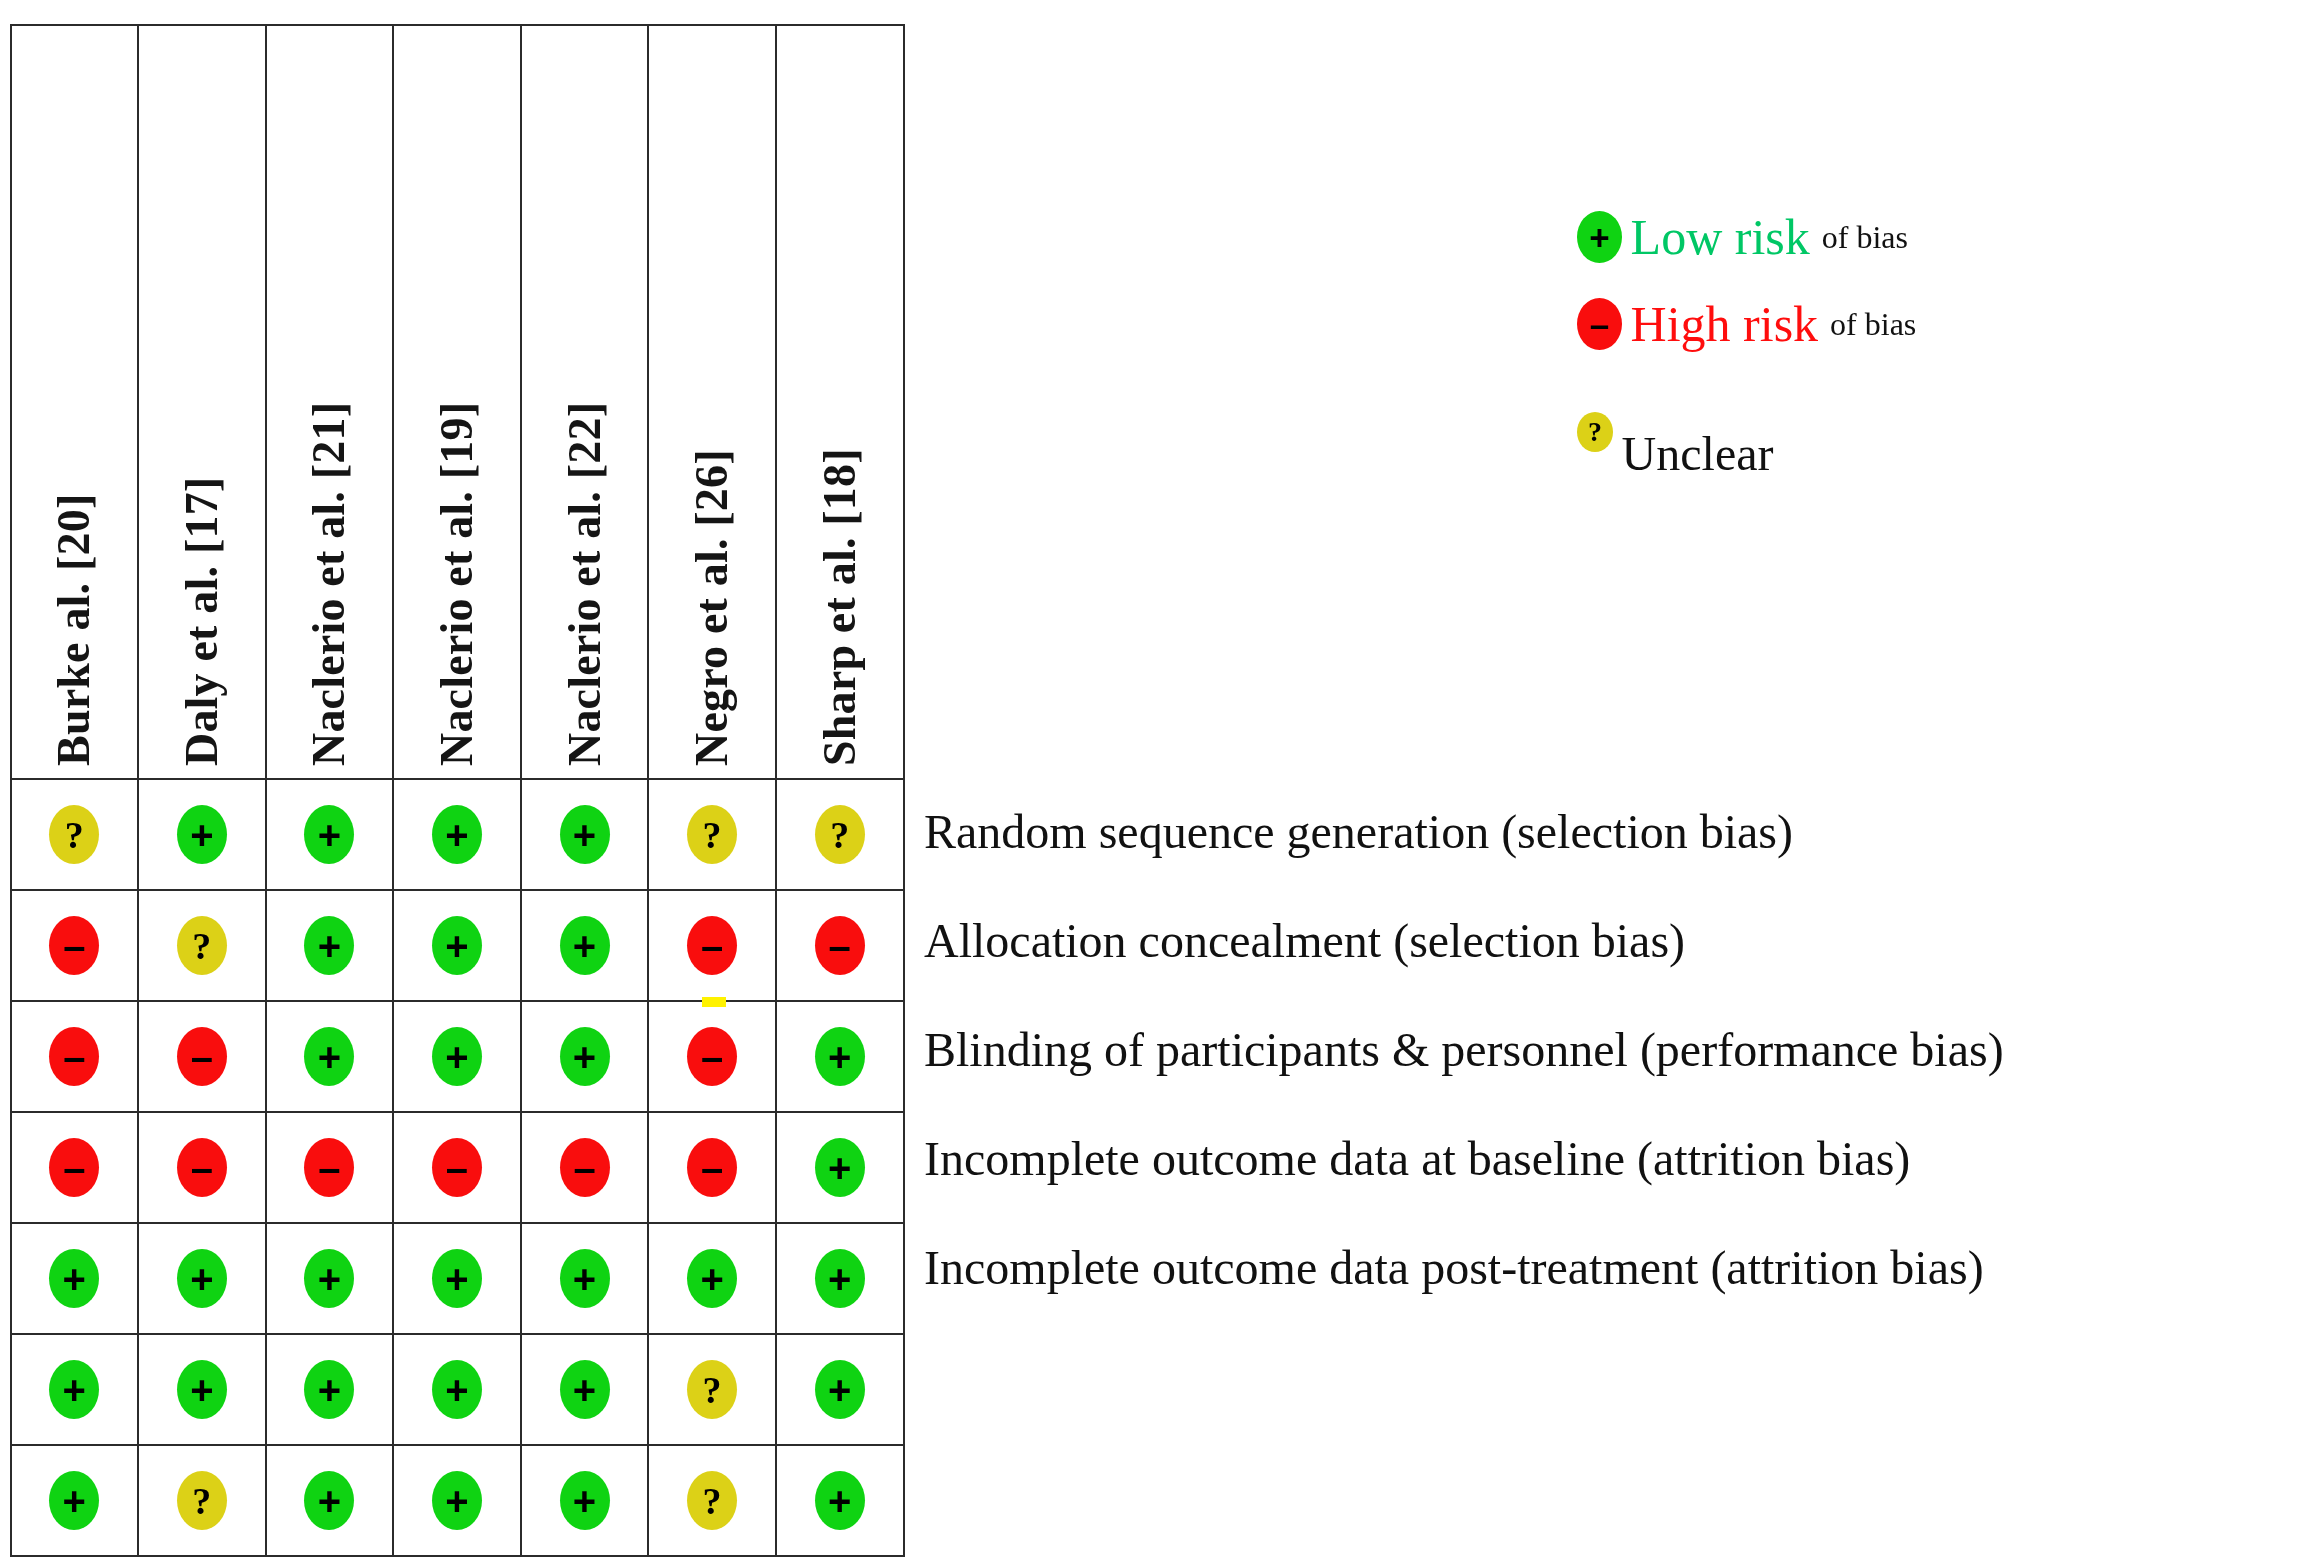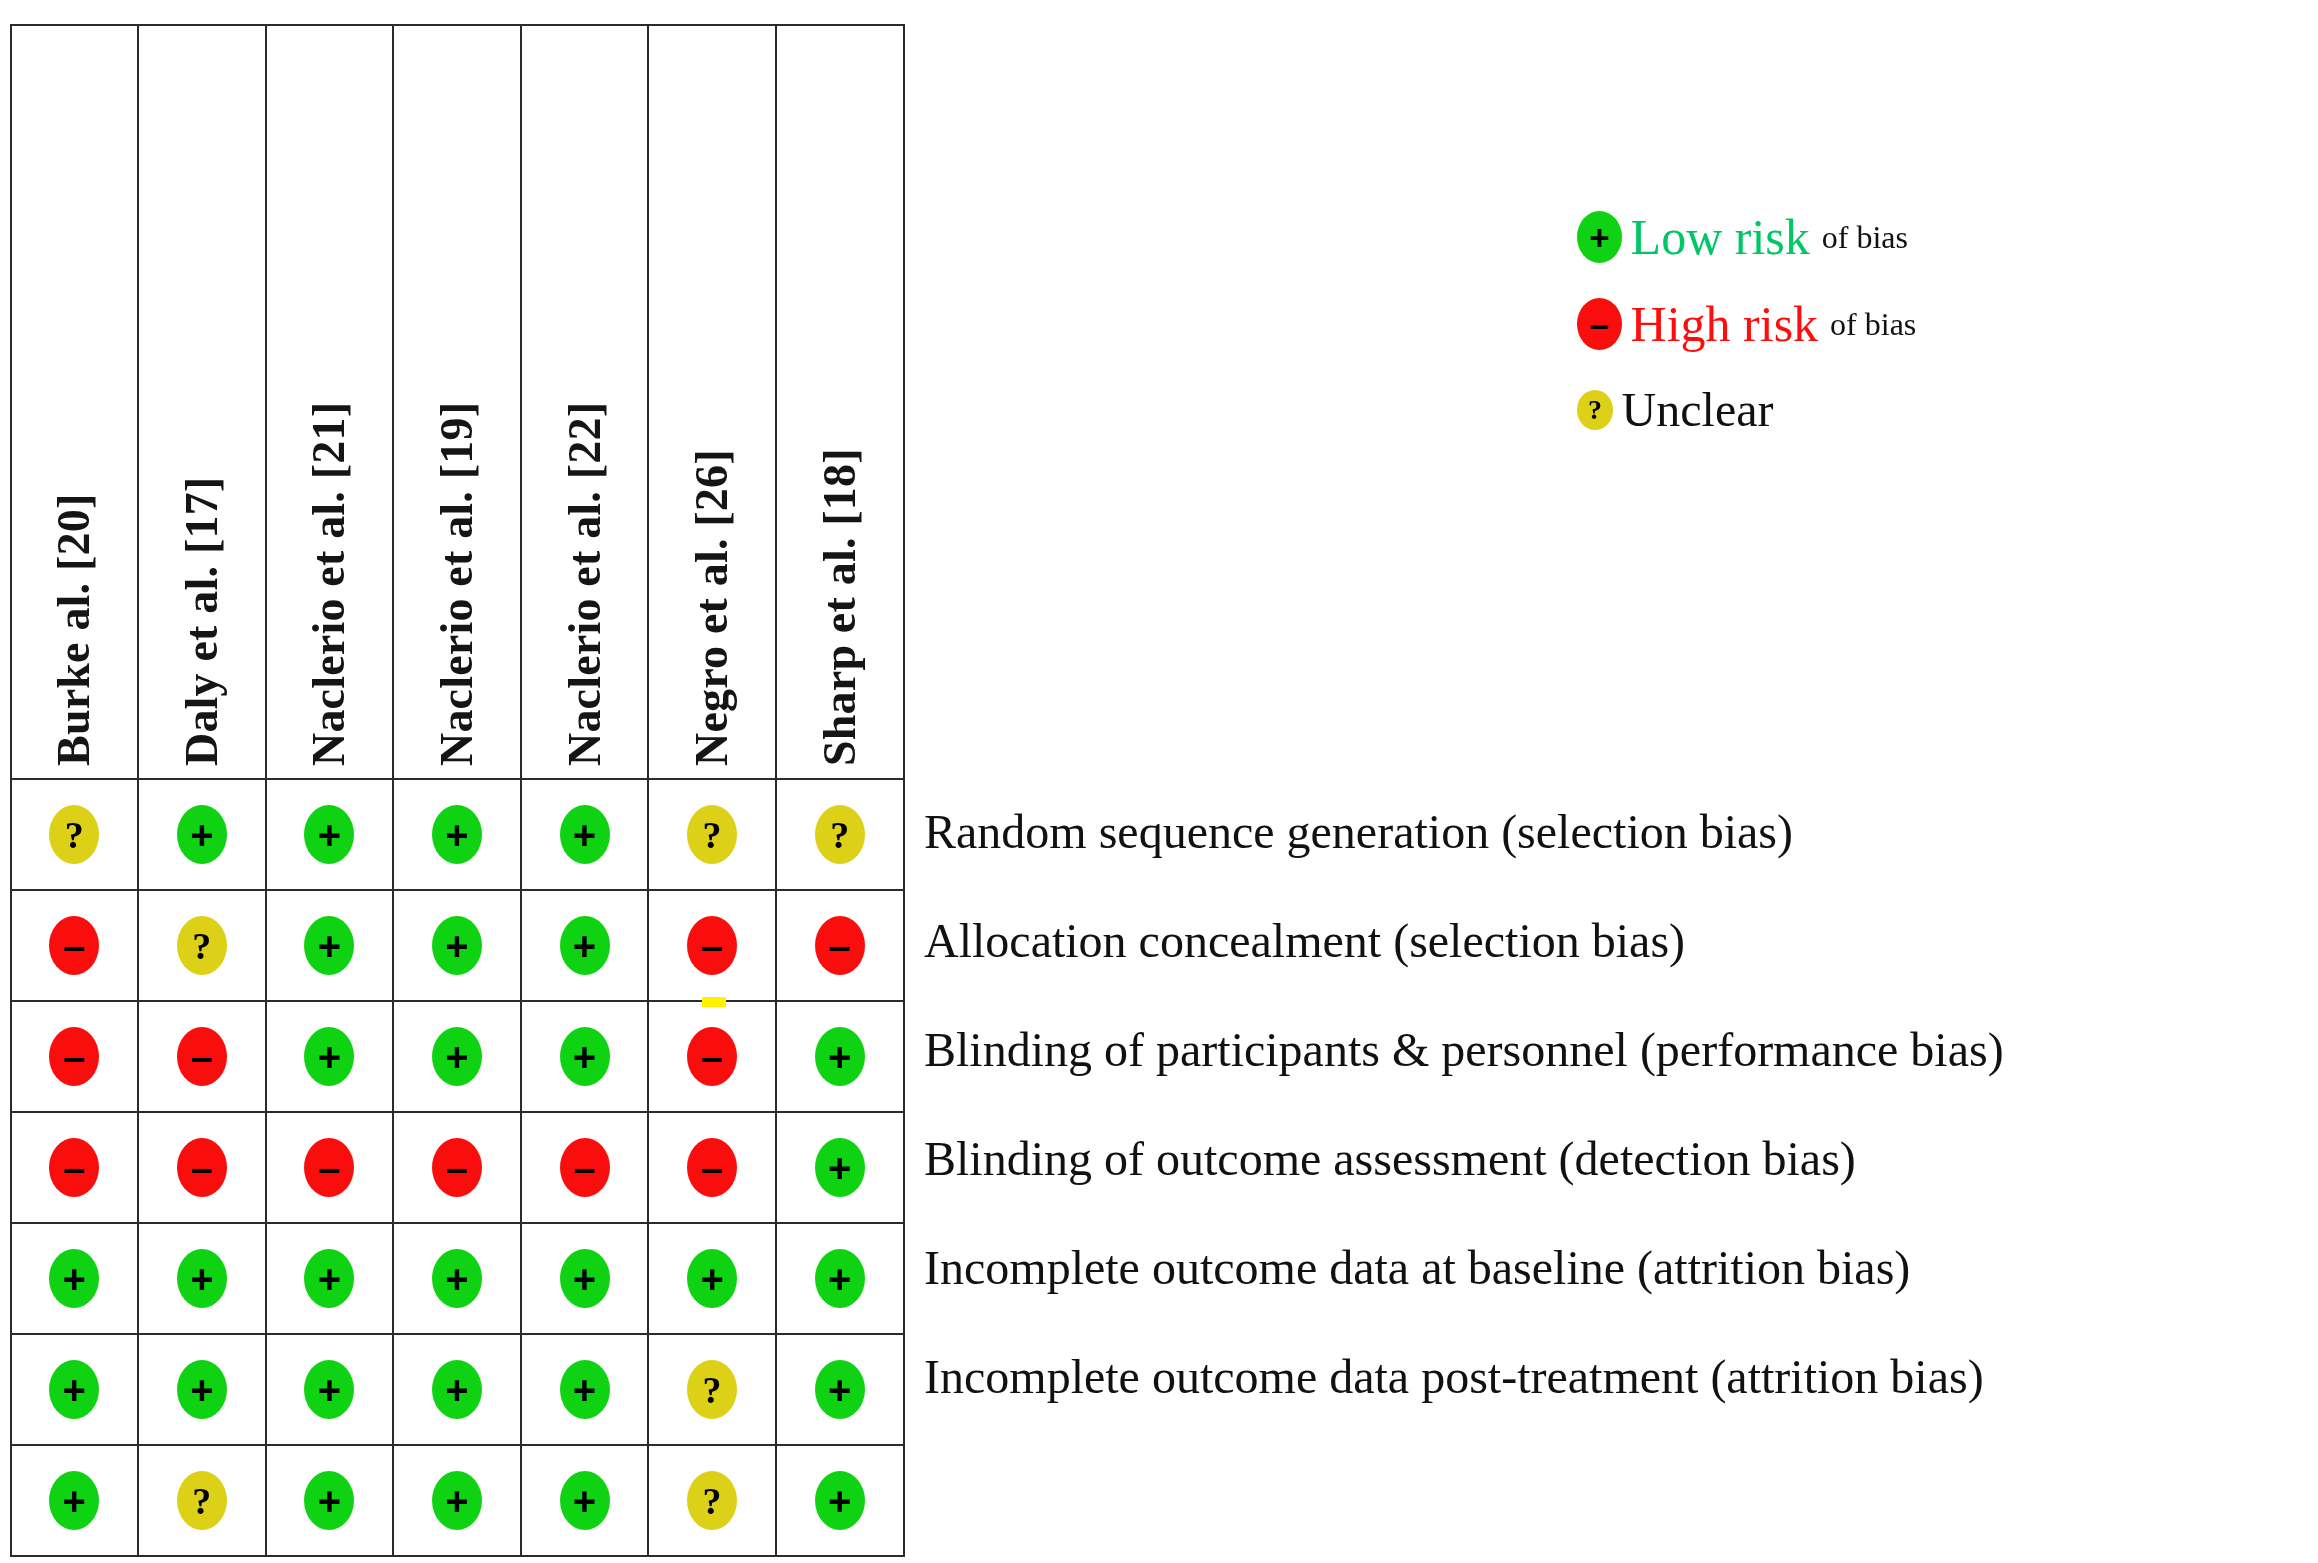--- a/index.html
+++ b/index.html
@@ -163,20 +163,21 @@
   }
   .legend-em.green { color: #00C765; }
   .legend-em.red   { color: #FF0D0D; }
   .legend-rest {
     font-size: 32px;
     color: #111111;
   }
   .legend-plain {
     font-size: 48px;
     color: #111111;
+    margin-top: 44px;
   }
 </style>
 </head>
 <body>
 
 <div id="rob-figure">
 
   <table id="rob-table">
     <thead>
       <tr>
@@ -269,21 +270,20 @@
         </tr>
       </tbody>
   </table>
 
   <div id="yellow-artifact"></div>
 
   <div id="row-labels">
     <div class="row-label">Random sequence generation (selection bias)</div>
     <div class="row-label">Allocation concealment (selection bias)</div>
     <div class="row-label">Blinding of participants &amp; personnel (performance bias)</div>
-    <div class="row-label">Blinding of outcome assessment (detection bias)</div>
     <div class="row-label">Incomplete outcome data at baseline (attrition bias)</div>
     <div class="row-label">Incomplete outcome data post-treatment (attrition bias)</div>
   </div>
 
   <div id="legend">
     <div class="legend-row">
       <span class="legend-icon low">
         <span class="glyph">+</span>
       </span>
       <span class="legend-em green">Low risk</span>

